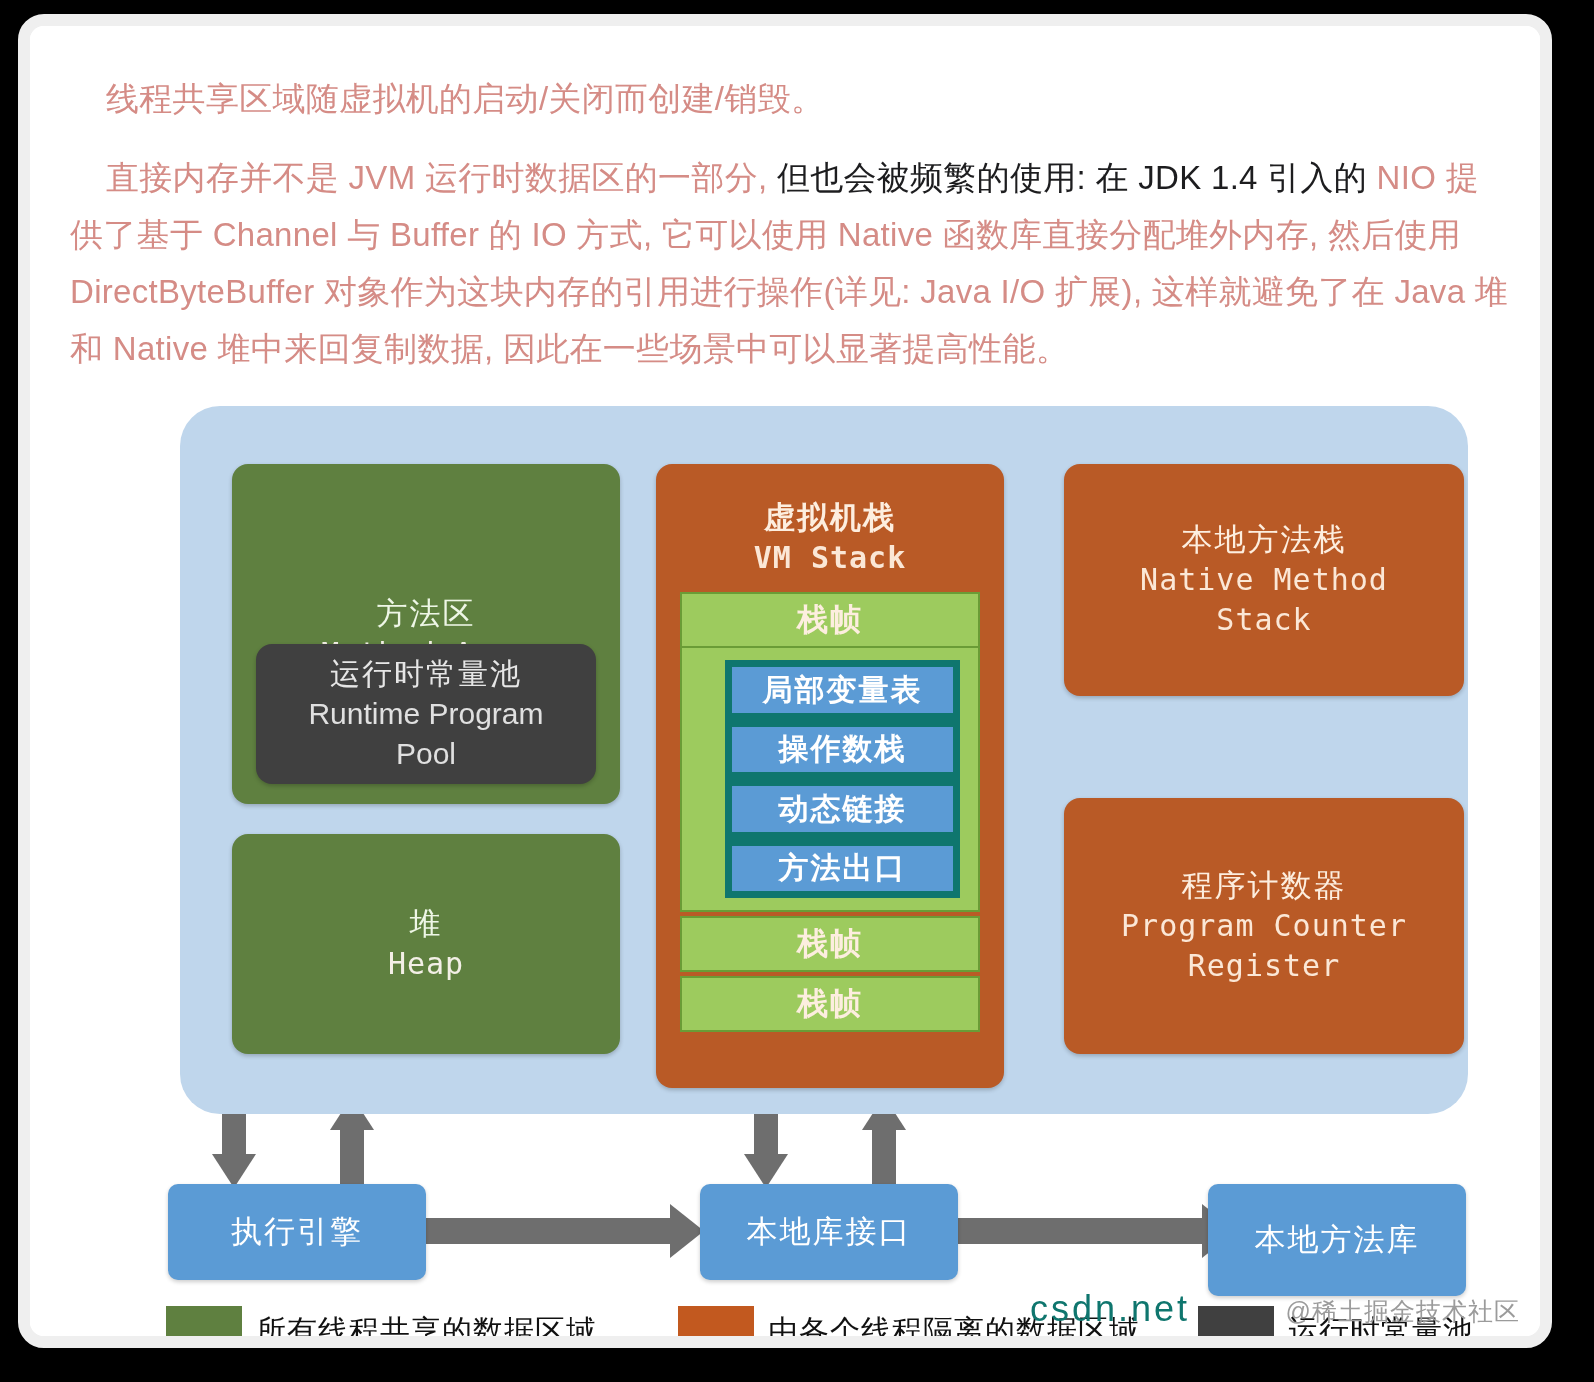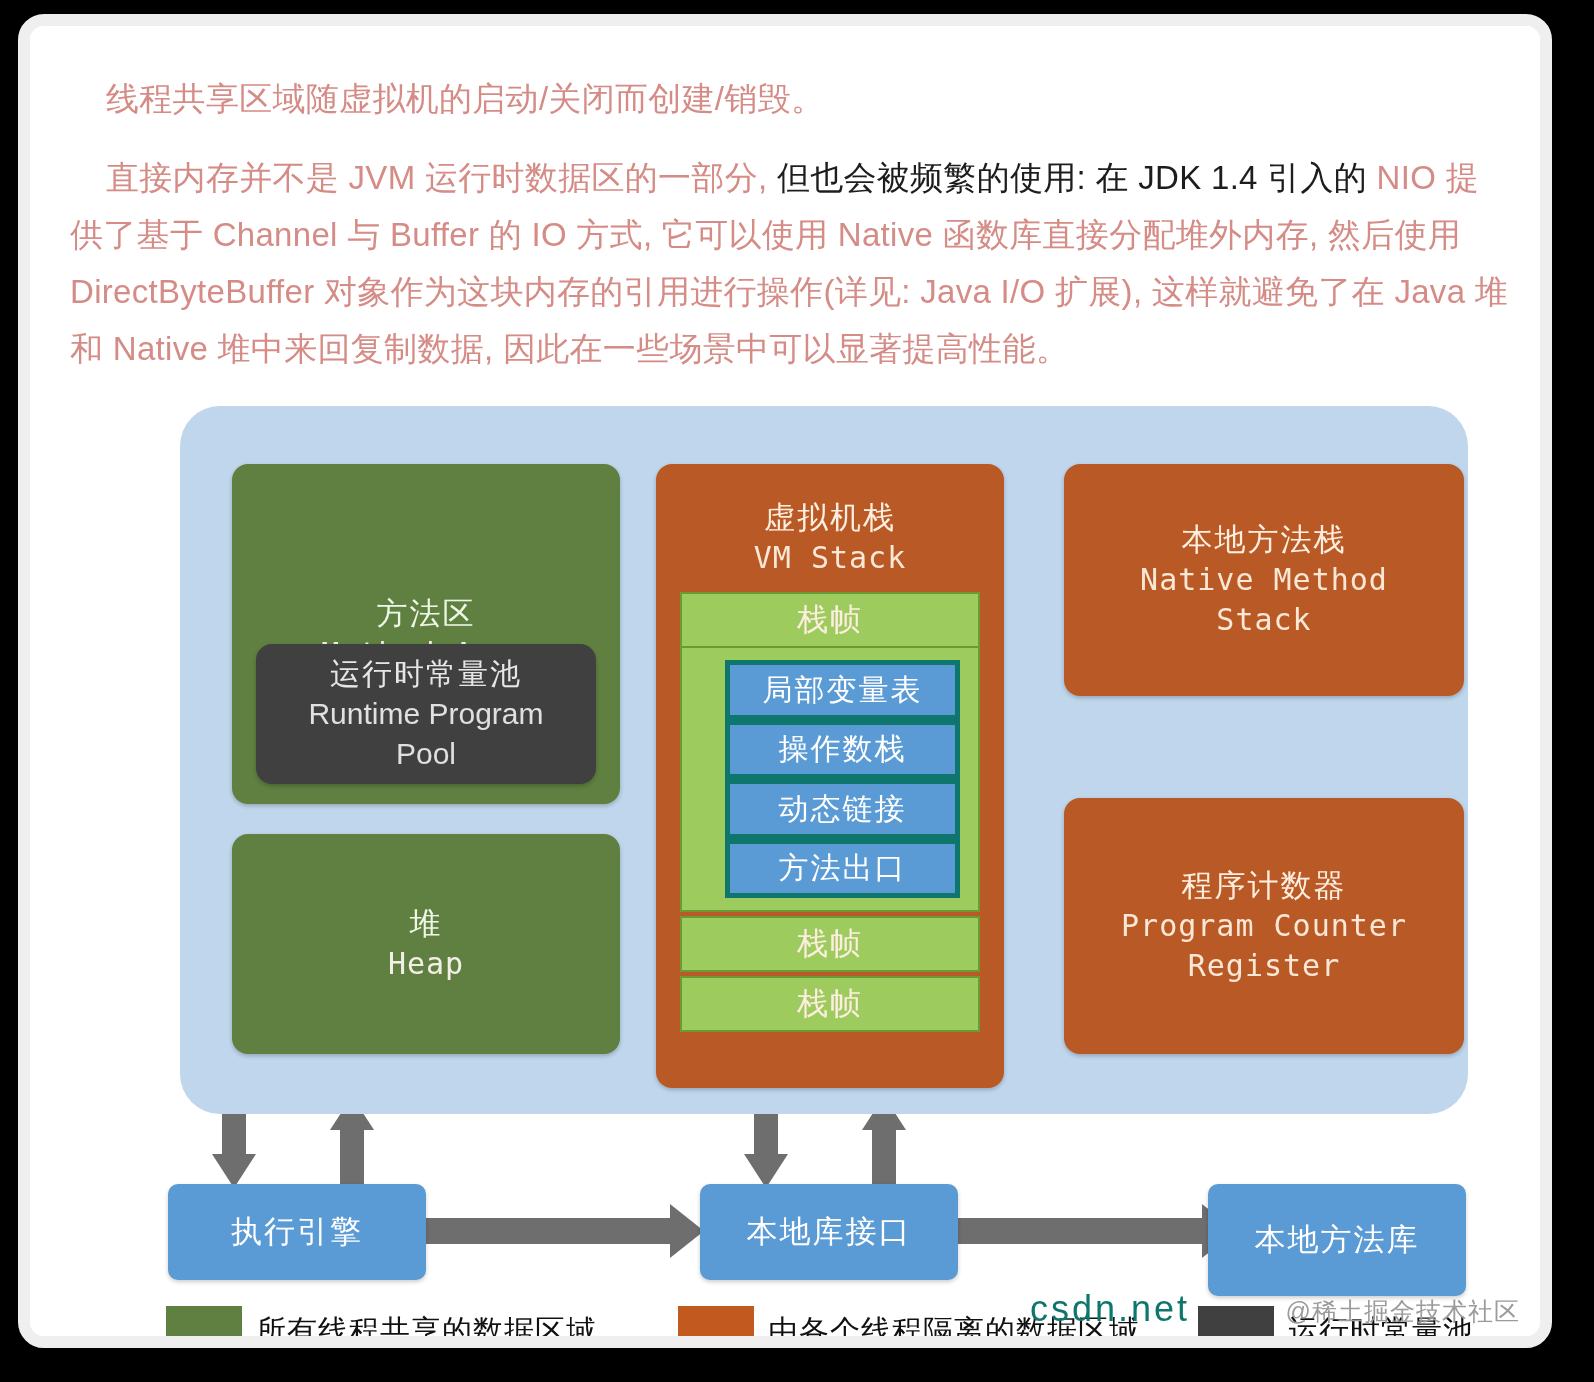--- a/index.html
+++ b/index.html
@@ -65,36 +65,36 @@
     flex-direction:column;
     align-items:center;
     justify-content:center;
     text-align:center;
     box-sizing:border-box;
     box-shadow:0 2px 4px rgba(0,0,0,.22);
   }
   .green{ background:#5f8040; }
   .orange{ background:#b95a26; }
   .dark-box{ background:#404040; }
-  .blue-row{ background:#5b9bd5; border:5px solid #0f766e;margin-left:25px;}
+  .blue-row{ background:#5b9bd5; border:7px solid #0f766e;margin-left:25px;}
 
   .cn{ font-size:31px; color:#eef6e6; line-height:40px; letter-spacing:2px;}
   .en{ font-family:"DejaVu Sans Mono","Liberation Mono",monospace;
        font-size:30px; color:#f3efe6; line-height:40px; letter-spacing:1px;}
   .orange .cn{ color:#fdeedf;}
   .orange .en{ color:#fbe7d6;}
   .dark-box .cn{ color:#e6e6e6; font-size:30px;}
   .dark-box .en{ font-family:"Liberation Sans",sans-serif; color:#e0e0e0; font-size:30px; letter-spacing:0;}
   .blue-row .cn{ color:#ffffff; font-size:30px;}
 
   
   #method-area{ left:52px;  top:58px;  width:388px; height:340px;}
   #rcp{ left:24px; top:180px; width:340px; height:140px;}
   #heap{ left:52px;  top:428px; width:388px; height:220px;}
-  #vm-stack{ left:476px; top:58px; width:348px; height:624px;}
+  #vm-stack{ left:476px; top:58px; width:348px; height:624px;font-weight:bold;}
   #nms{ left:884px; top:58px; width:400px; height:232px;}
   #pcr{ left:884px; top:392px; width:400px; height:256px;}
 
   .stack-inner{
     position:absolute;
     left:24px; top:128px; width:300px; height:440px;
     display:flex; flex-direction:column;
   }
   .frame-band{
     height:56px; display:flex; align-items:center; justify-content:center;

